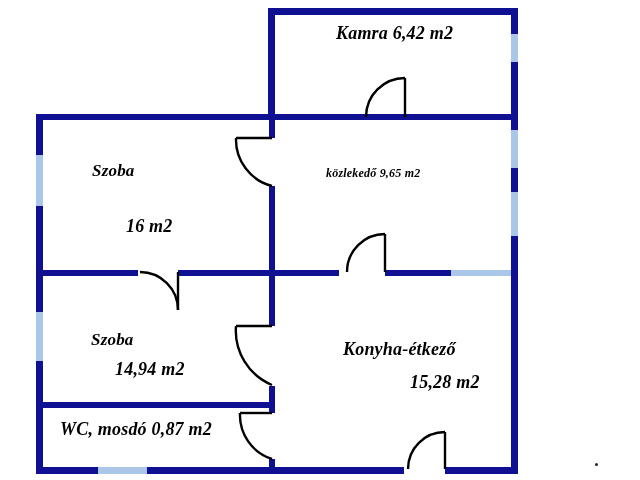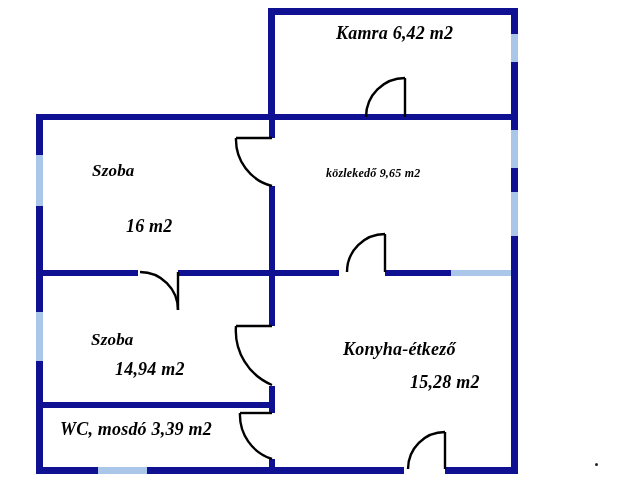--- a/index.html
+++ b/index.html
@@ -158,21 +158,21 @@
   <div class="room-label rl-kozlekedo">közlekedő 9,65 m2</div>
 
   <div class="room-label rl-szoba1-a">Szoba</div>
 
   <div class="room-label rl-szoba1-b">16 m2</div>
 
   <div class="room-label rl-szoba2-a">Szoba</div>
 
   <div class="room-label rl-szoba2-b">14,94 m2</div>
 
-  <div class="room-label rl-wc">WC, mosdó 3,39 m2</div>
+  <div class="room-label rl-wc">WC, mosdó 0,87 m2</div>
 
   <div class="room-label rl-konyha-a">Konyha-étkező</div>
 
   <div class="room-label rl-konyha-b">15,28 m2</div>
 
   <div class="corner-dot"></div>
 
 </div>
 
 </body></html>

